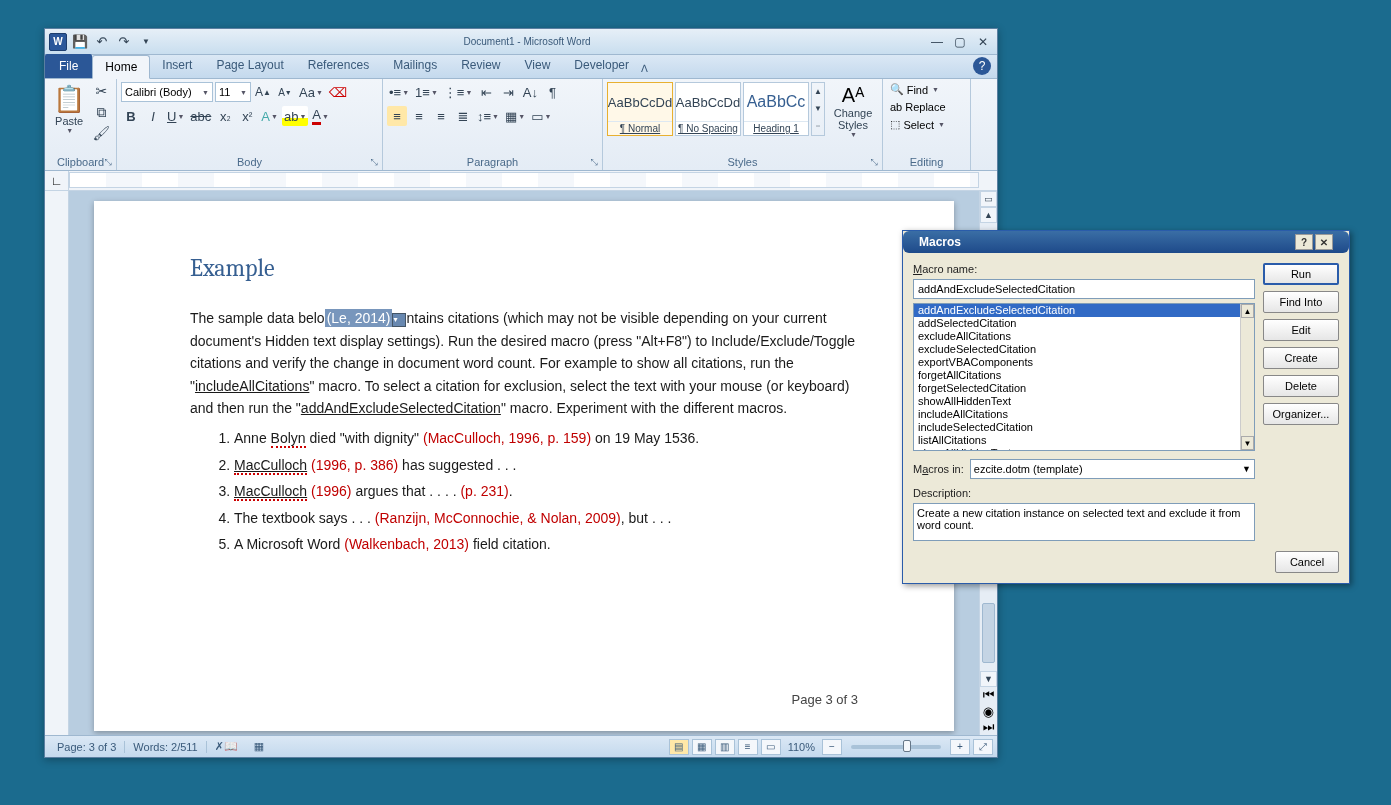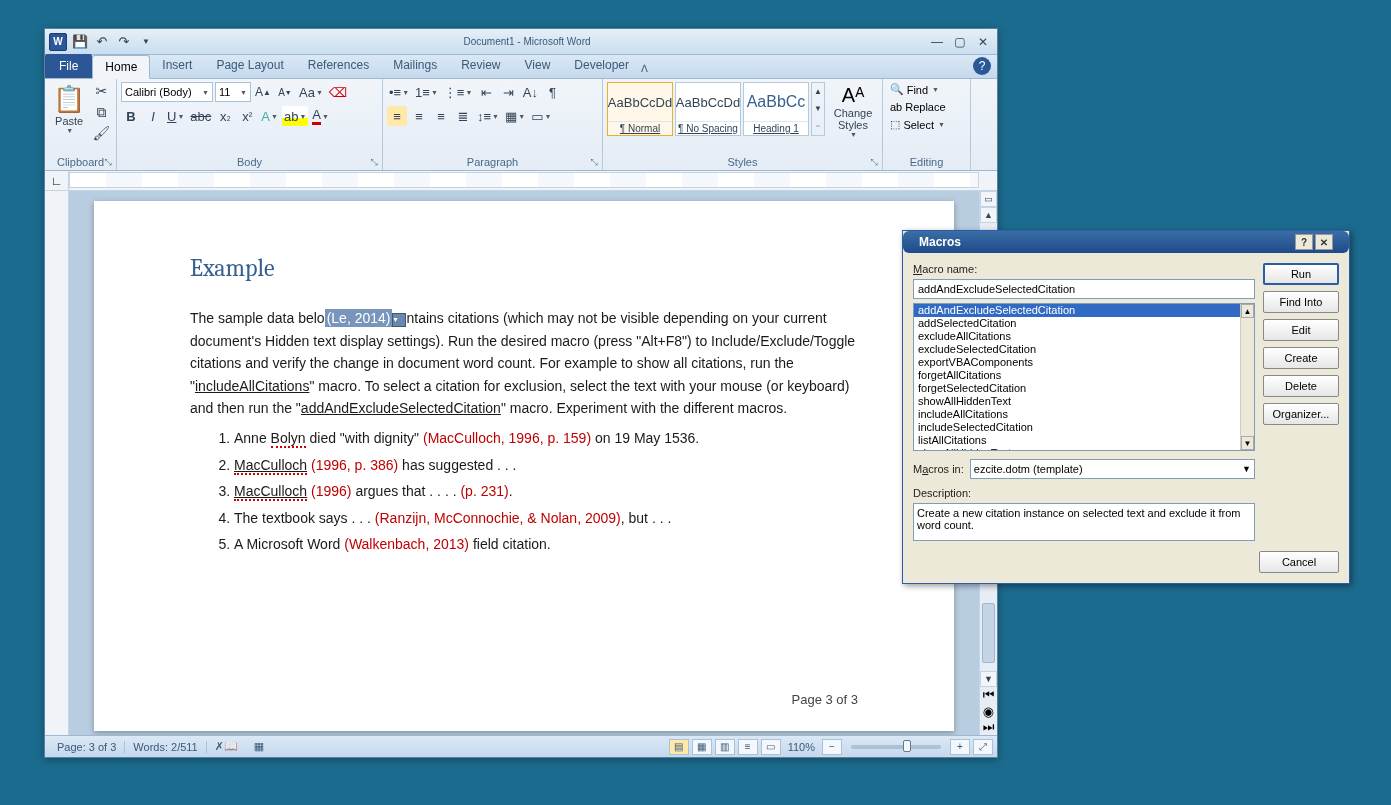--- a/index.html
+++ b/index.html
@@ -406,21 +406,21 @@
     height: 22px;
     border: 1px solid #888;
     background: linear-gradient(to bottom, #fff, #e6e6e6);
     font-size: 11px;
     cursor: pointer;
     border-radius: 2px;
     display: flex; align-items: center; justify-content: center;
   }
   .dlg-btn.default { border: 2px solid #2a5caa; }
   .dlg-footer { display: flex; justify-content: flex-end; padding: 0 10px 10px 10px; }
-  .dlg-footer .dlg-btn { width: 80px; }
+  .dlg-footer .dlg-btn { width: 64px; }
 </style>
 </head>
 <body>
 
 <div class="word-window">
 
   <div class="title-bar">
     <div class="title-left">
       <div class="word-icon">W</div>
       <div class="qat-icon">💾</div>

